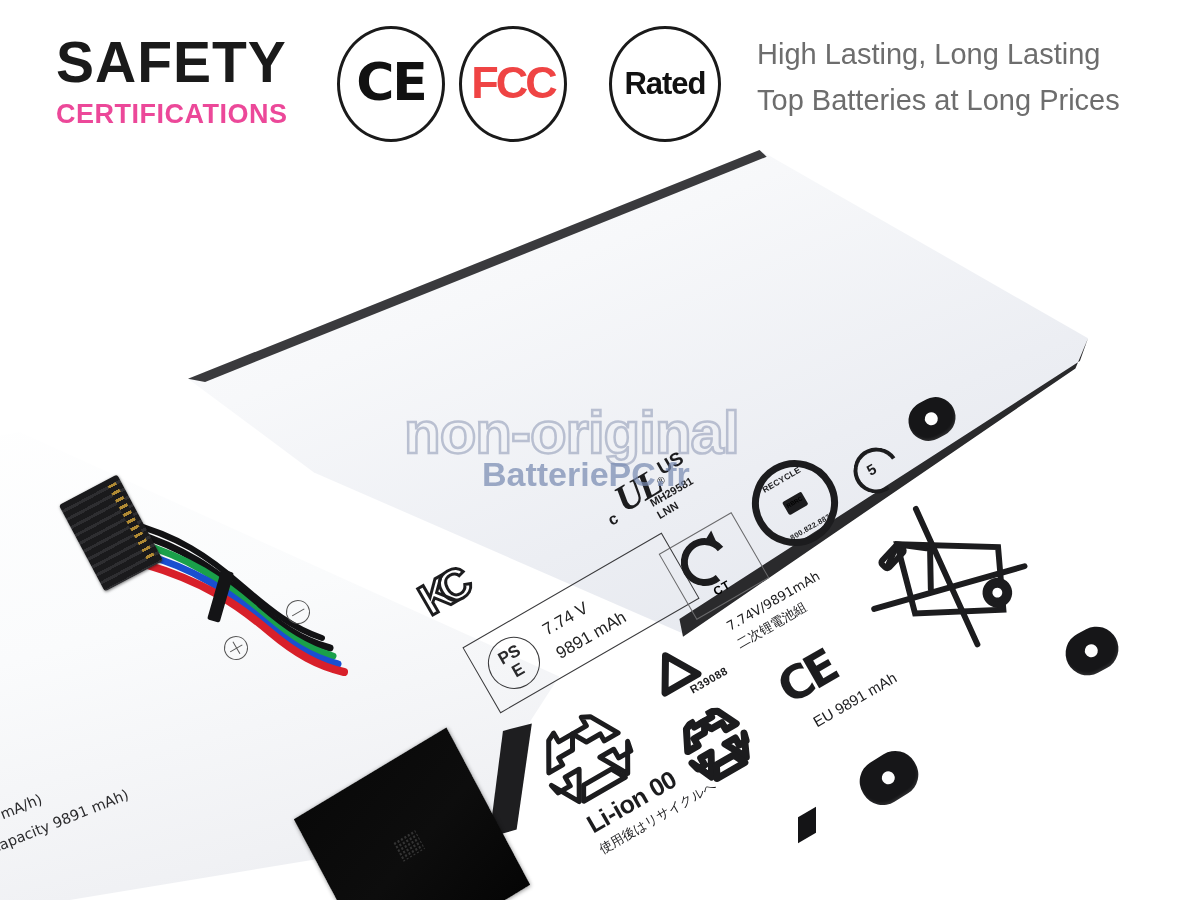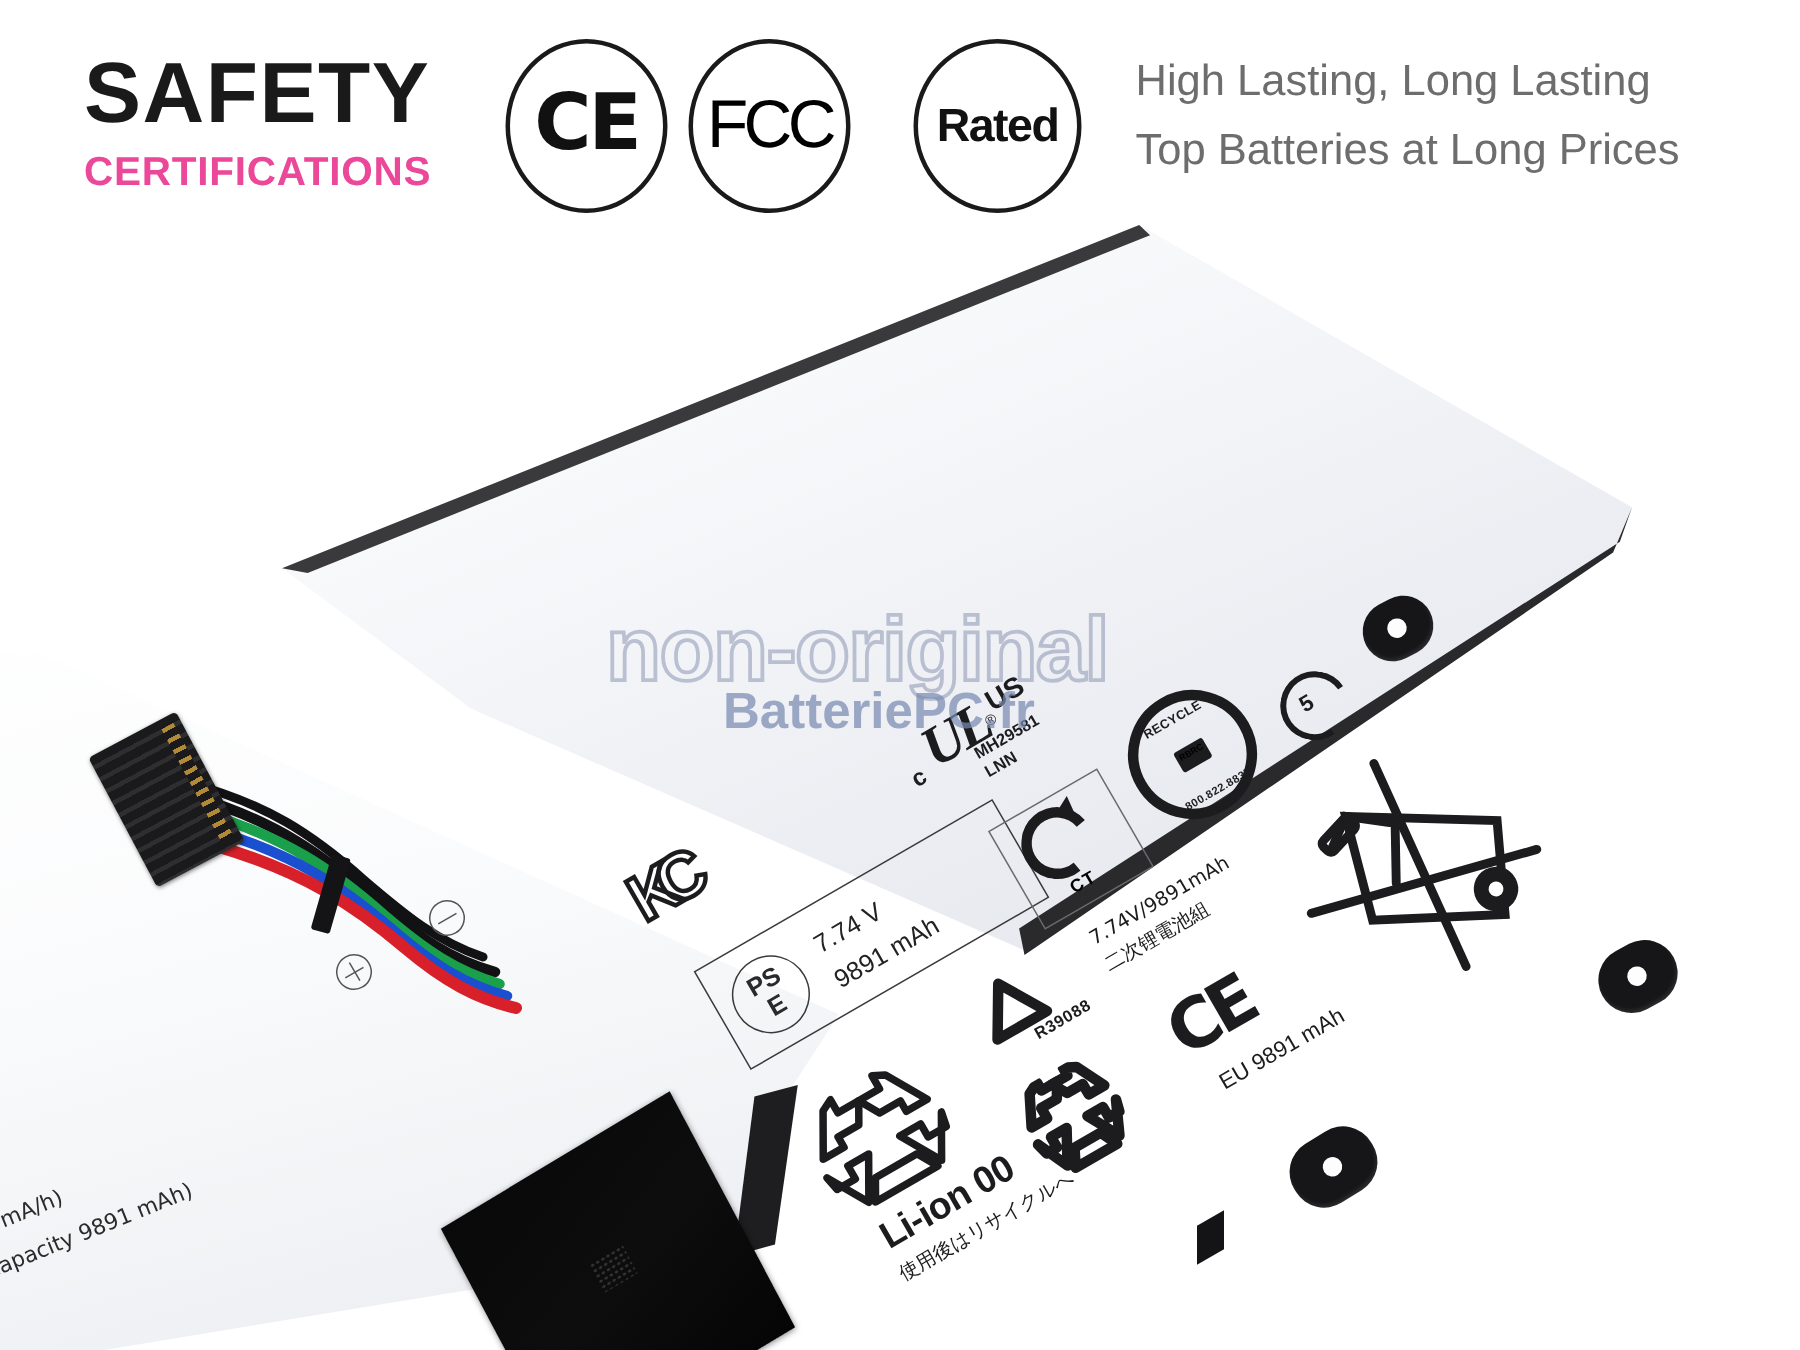--- a/index.html
+++ b/index.html
@@ -41,21 +41,21 @@
   .badge-ce  { left: 0px;   width: 108px; height: 116px; }
   .badge-fcc { left: 122px; width: 108px; height: 116px; }
   .badge-rohs{ left: 272px; width: 112px; height: 116px; }
 
   .ce-text {
     font-size: 52px; font-weight: bold; color: #111;
     font-family: "DejaVu Sans", sans-serif; letter-spacing: -2px;
     transform: translateY(-2px);
   }
   .fcc-text {
-    font-size: 45px; font-weight: normal; color: #000000;
+    font-size: 45px; font-weight: bold; color: #ef4444;
     font-family: "Liberation Sans", sans-serif; letter-spacing: -3px;
     transform: translateY(-1px);
   }
   .rohs-text {
     font-size: 31px; font-weight: bold; color: #111;
     font-family: "Liberation Sans", sans-serif; letter-spacing: -1px;
   }
 
   .tagline { position: absolute; left: 757px; top: 32px; width: 430px; }
   .tagline-line {

